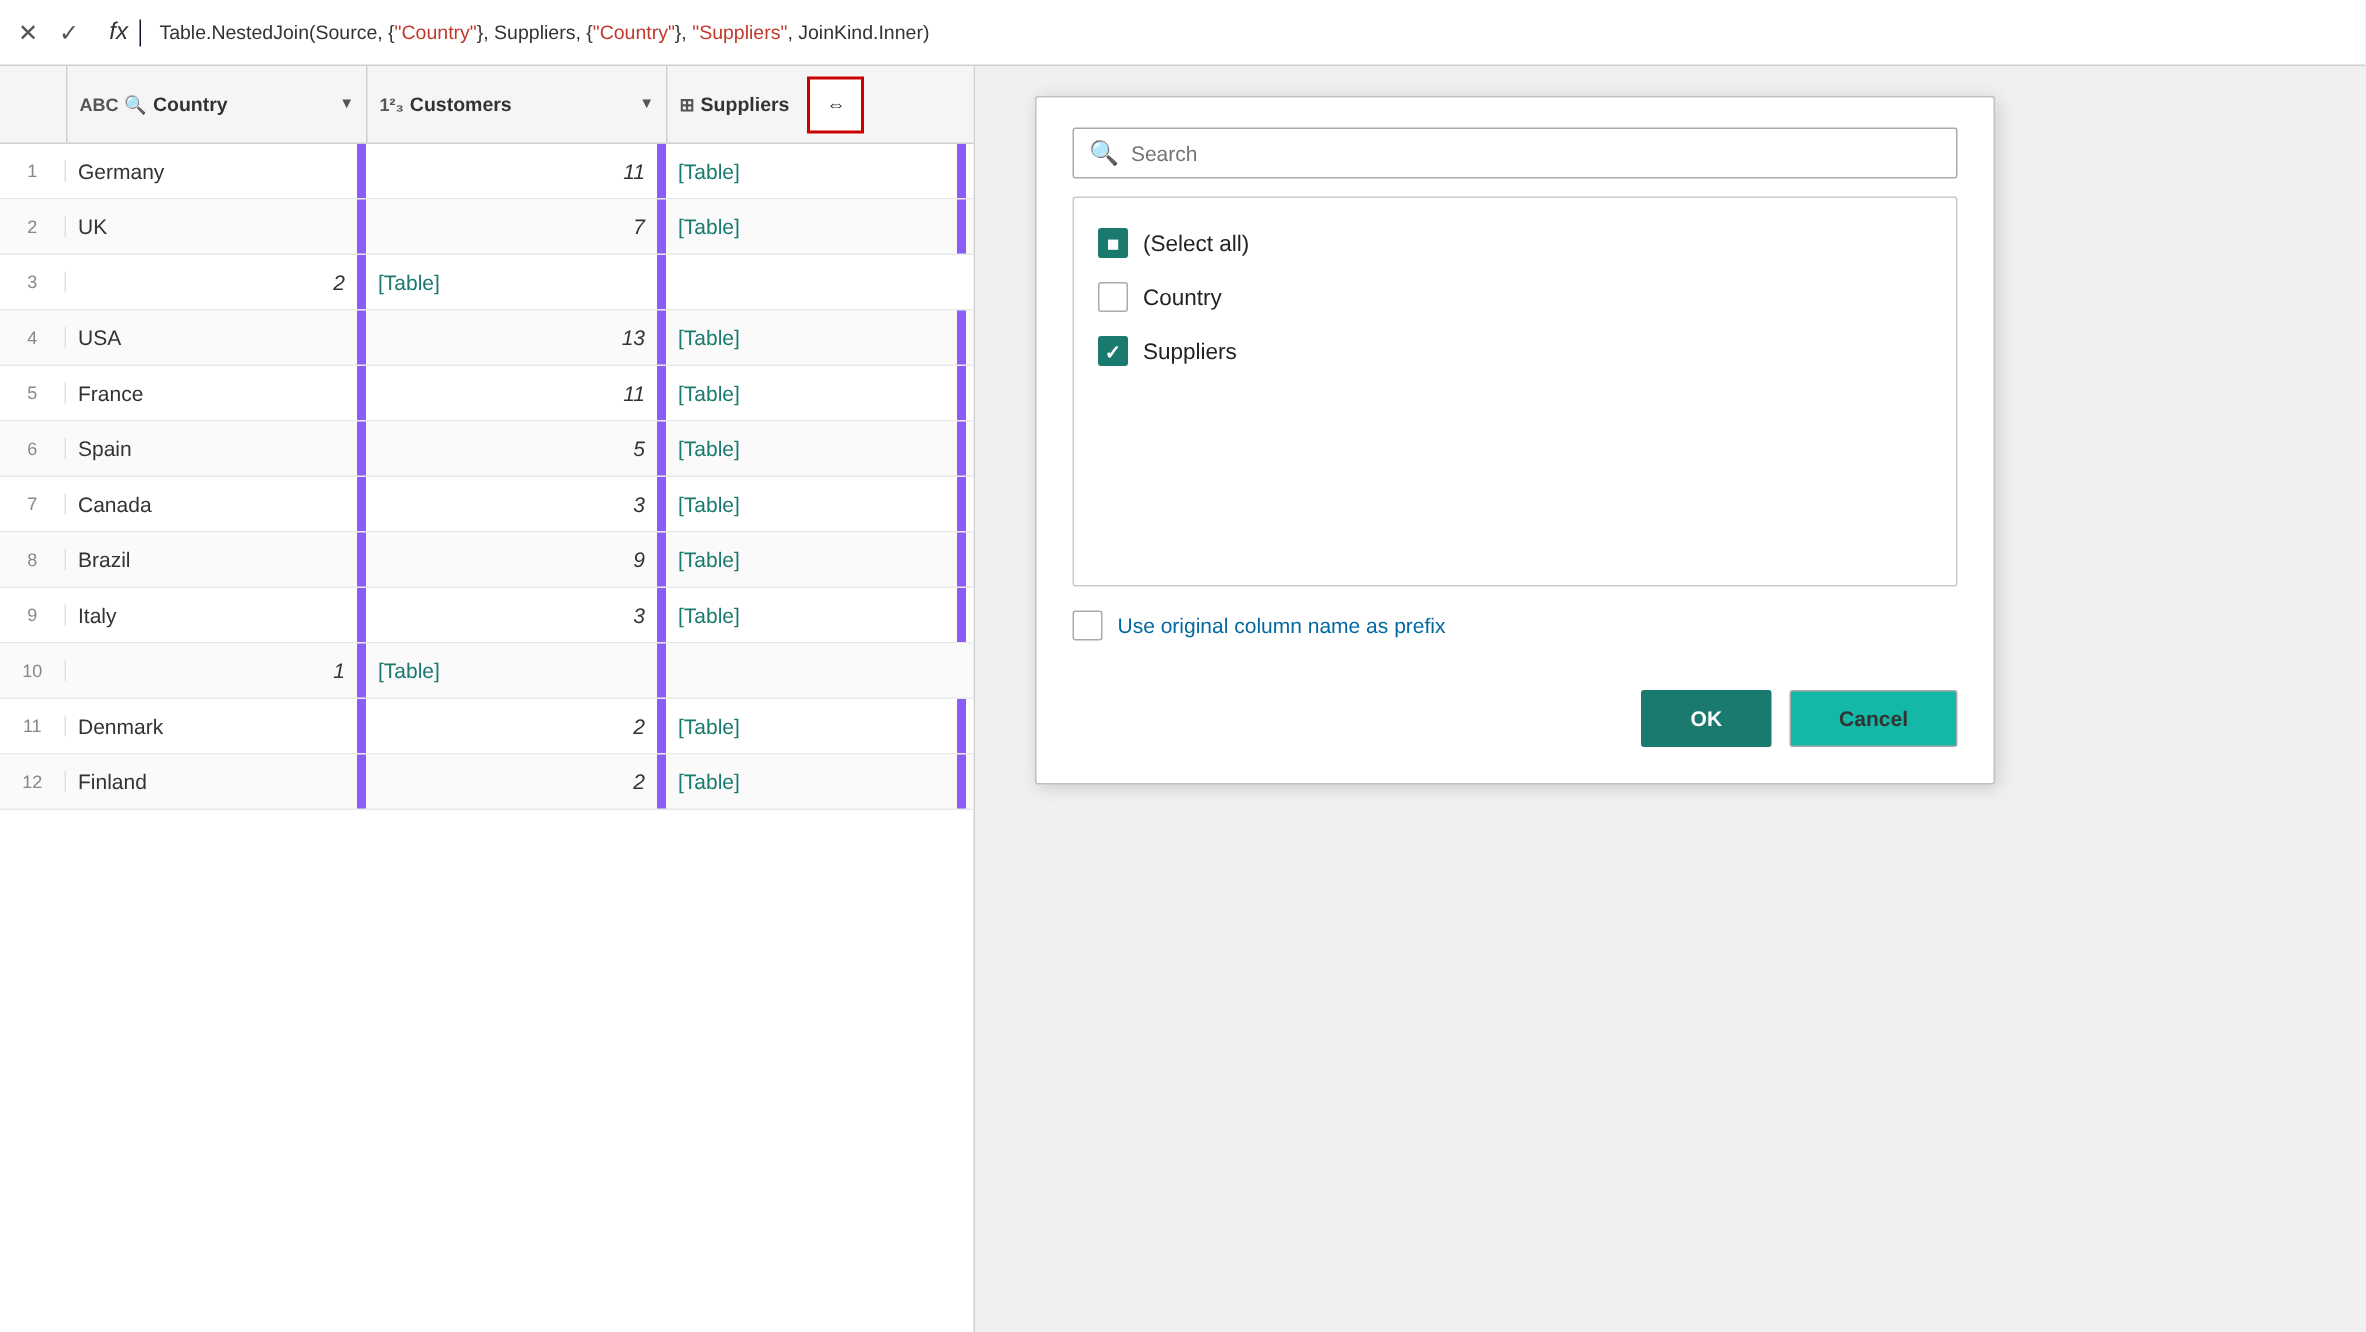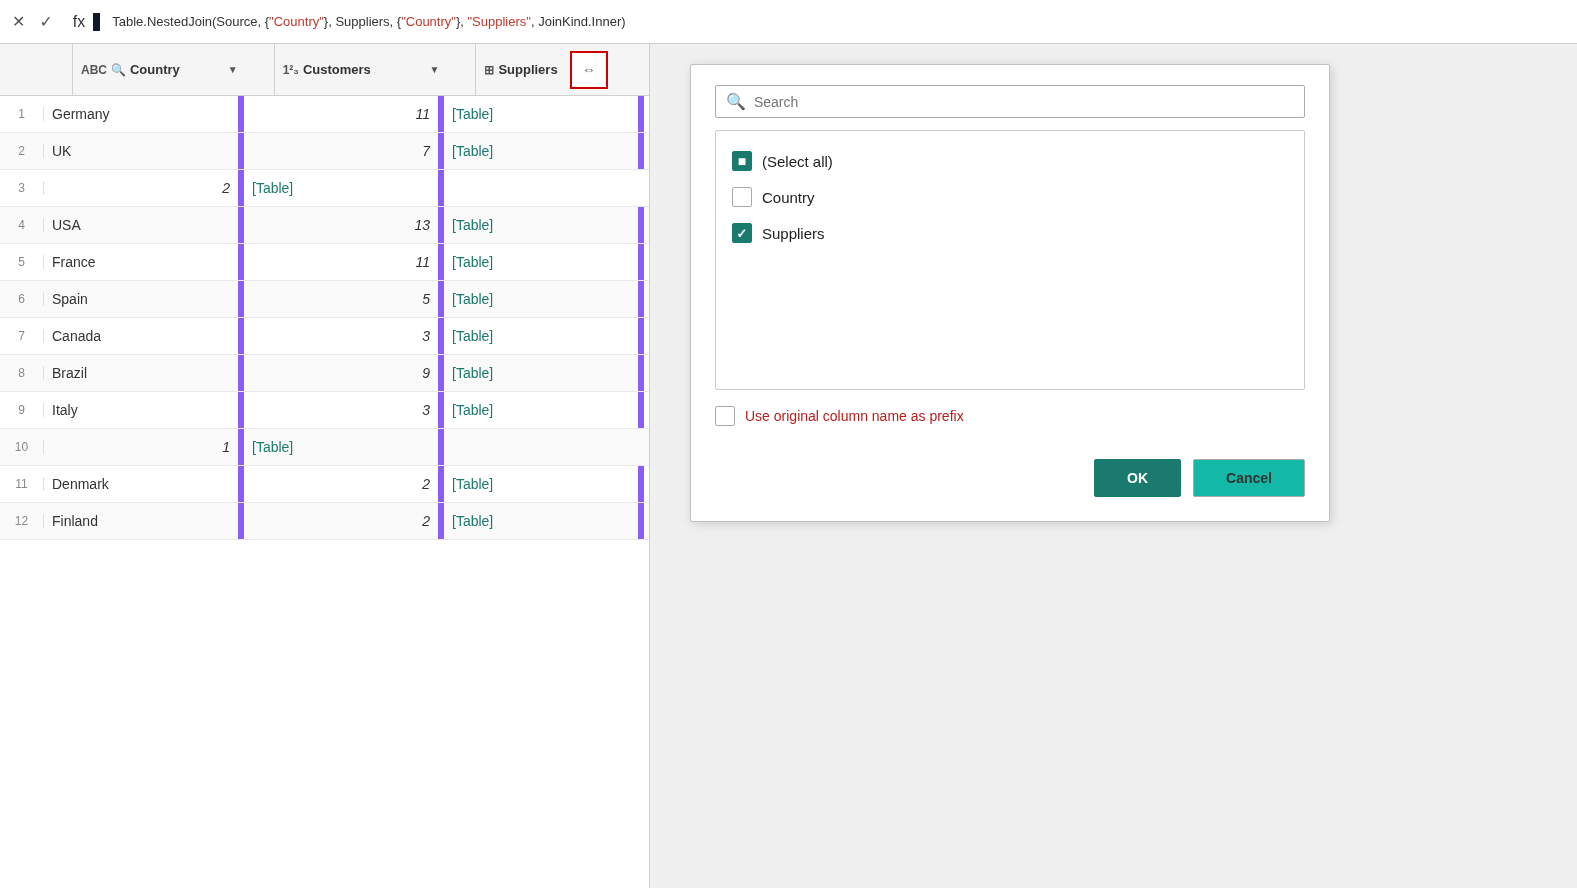--- a/index.html
+++ b/index.html
@@ -27,24 +27,25 @@
       align-items: center;
       gap: 6px;
     }
     .formula-icon {
       font-size: 16px;
       color: #555;
       cursor: pointer;
       padding: 2px 4px;
     }
     .formula-fx {
+      font-style: italic;
       font-size: 16px;
       color: #333;
       padding: 0 8px;
-      border-right: 7px solid #0f172a;
+      border-right: 1px solid #0f172a;
       margin-right: 4px;
     }
     .formula-text-static {
       font-size: 13px;
       color: #333;
     }
     .formula-text-static .red { color: #c0392b; }
 
     
     .main-content {
@@ -79,21 +80,20 @@
       align-items: center;
       gap: 4px;
       padding: 0 8px;
       height: 100%;
       border-left: 1px solid #d0d0d0;
       font-size: 13px;
       font-weight: 600;
       color: #333;
       cursor: pointer;
       user-select: none;
-      margin-left: 28px;
     }
     .col-header.country { width: 200px; }
     .col-header.customers { width: 200px; justify-content: flex-start; }
     .col-header.suppliers { width: 200px; }
     .col-header-icon {
       font-size: 12px;
       color: #555;
     }
     .col-header-dropdown {
       margin-left: auto;
@@ -239,21 +239,21 @@
       font-weight: bold;
       line-height: 1;
     }
 
     
     .prefix-row {
       display: flex;
       align-items: center;
       gap: 10px;
       font-size: 14px;
-      color: #b91c1c;
+      color: #0369a1;
       margin-bottom: 20px;
       cursor: pointer;
     }
 
     
     .button-row {
       display: flex;
       justify-content: flex-end;
       gap: 12px;
     }

